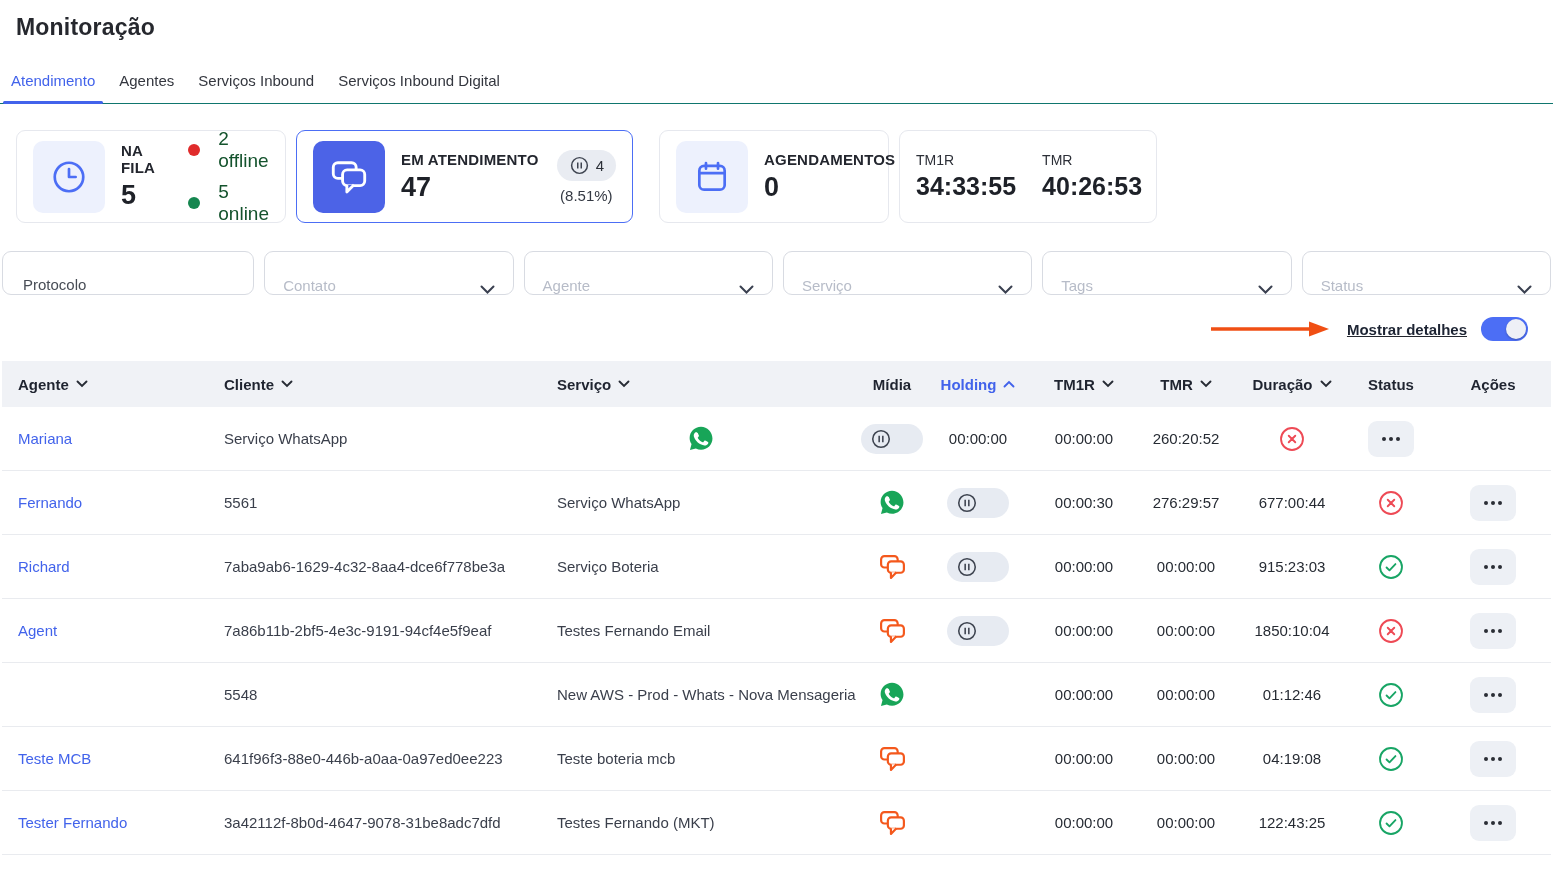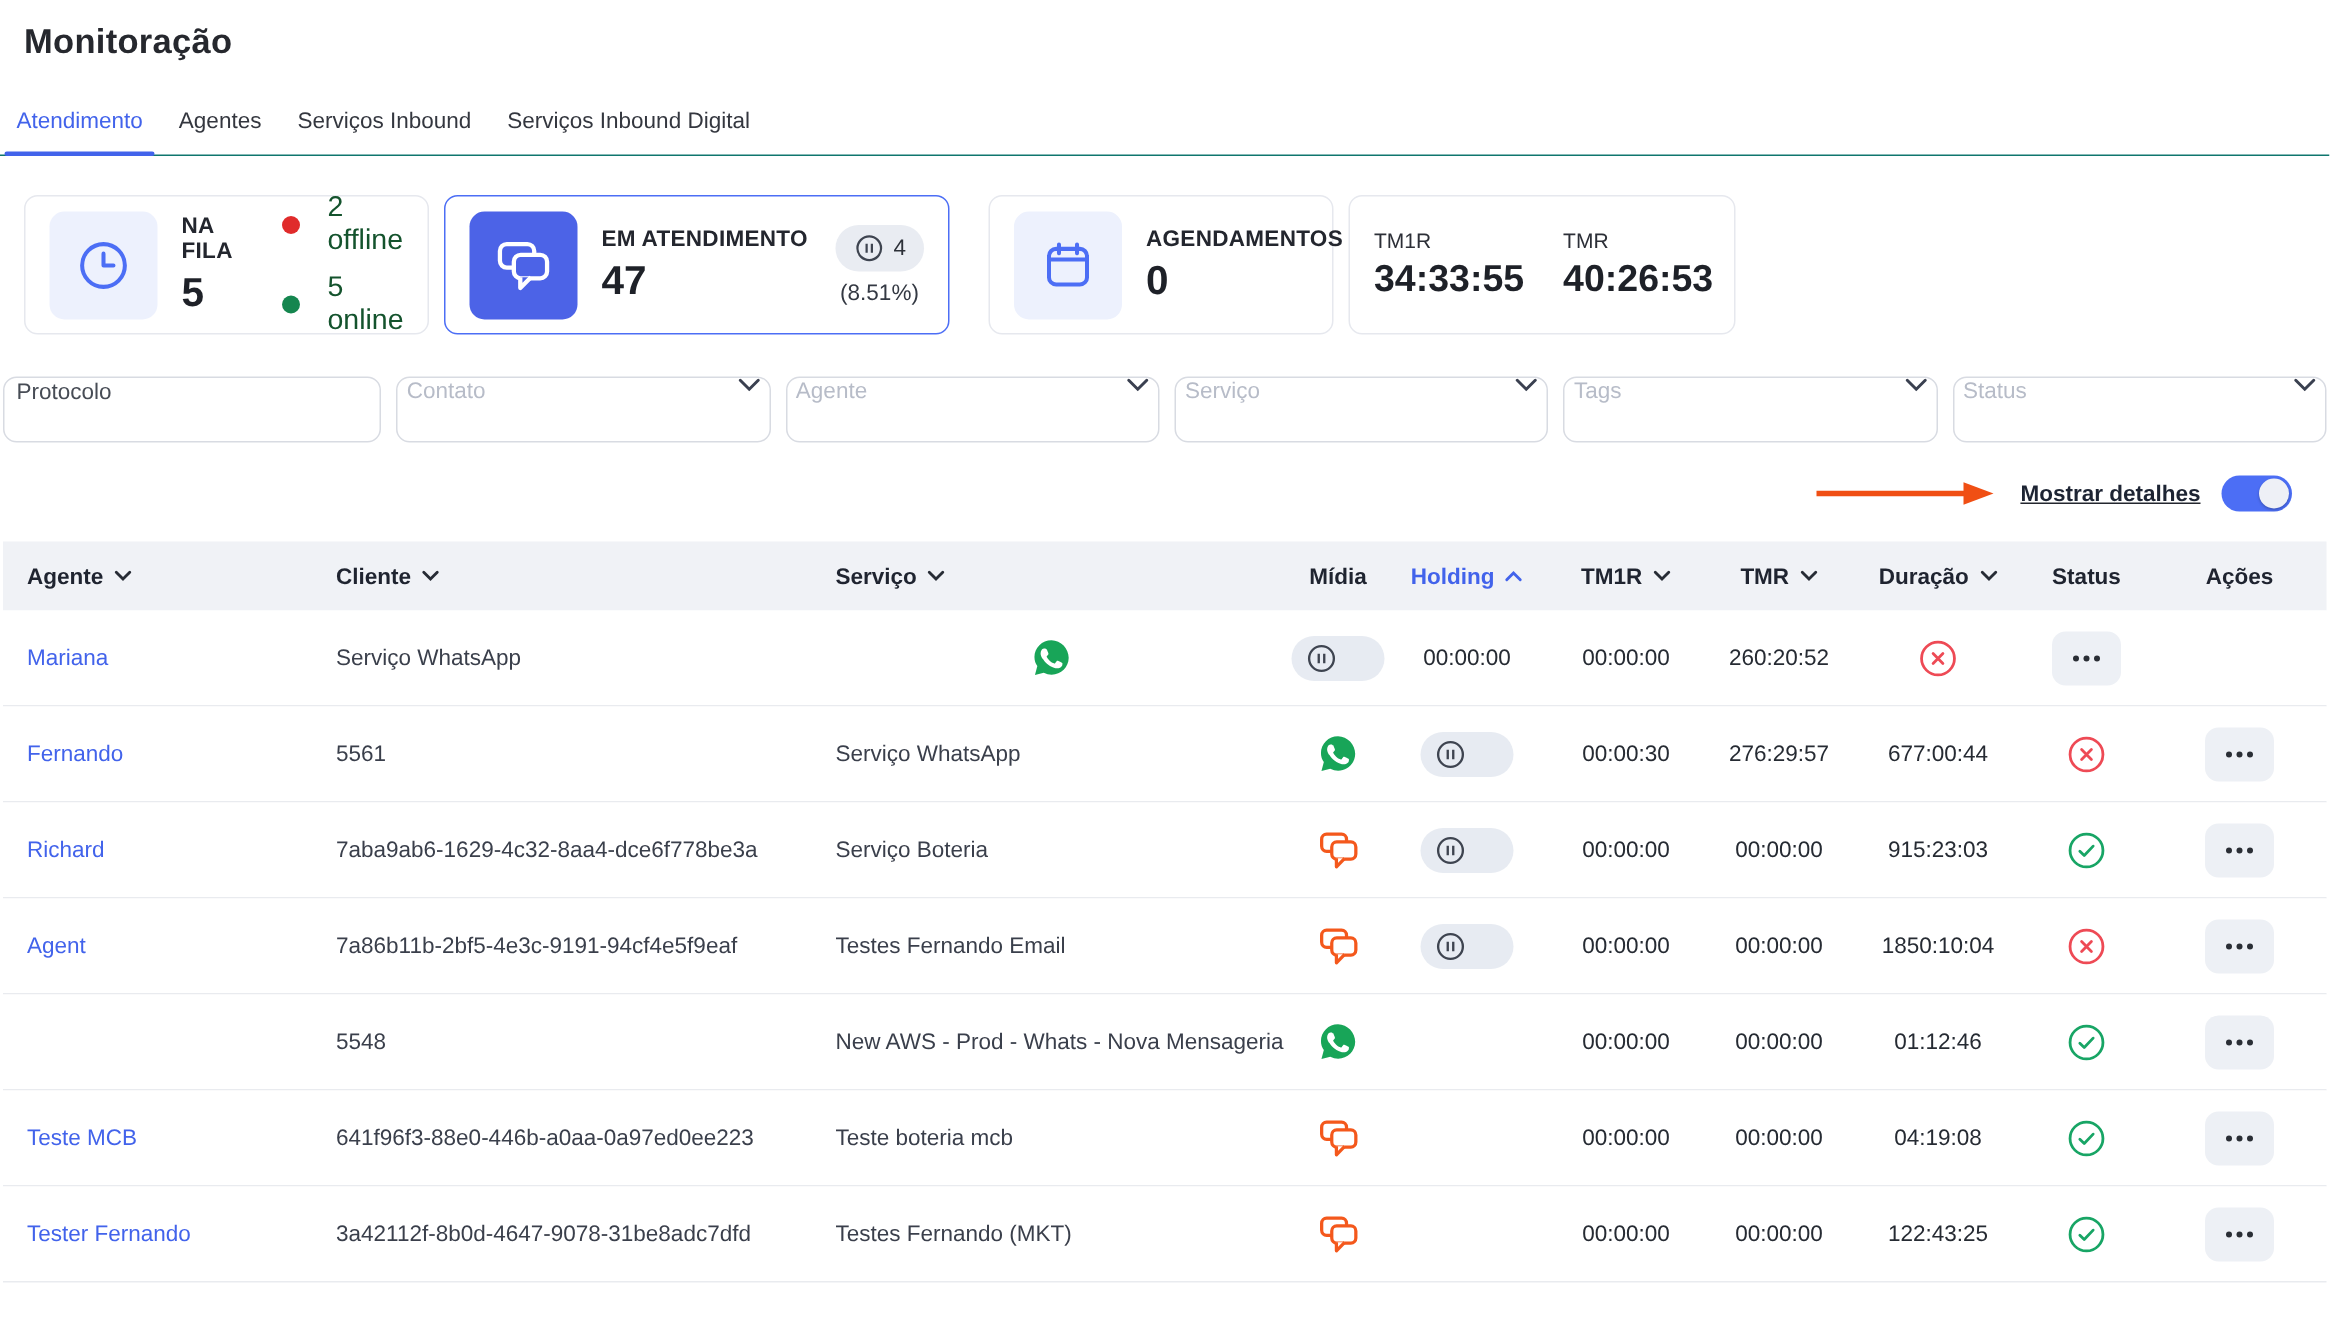--- a/index.html
+++ b/index.html
@@ -29,21 +29,21 @@
   .badge-col{margin-left:auto;display:flex;flex-direction:column;align-items:center;gap:6px;padding-left:14px;}
   .pill{background:#e9ecf2;border-radius:999px;display:inline-flex;align-items:center;gap:6px;padding:5px 12px;font-size:15px;color:#2c3038;}
   .pct{font-size:15px;color:#343943;}
   .times-card{display:flex;gap:26px;align-items:center;}
   .time-block .t-label{font-size:14px;color:#2c2f37;}
   .time-block .t-value{font-size:25px;font-weight:700;margin-top:4px;color:#1e2128;}
   .gap10{width:10px;flex:0 0 auto;} .gap26{width:26px;flex:0 0 auto;}
   .w270{width:270px;} .w337{width:337px;} .w230{width:230px;} .w258{width:258px;}
   
   .filters{display:flex;gap:10px;margin:28px 2px 0 2px;}
-  .filter{height:44px;border:1px solid #d8dbe2;border-radius:9px;box-sizing:border-box;display:flex;align-items:flex-start;padding:0 6px;background:#fff;}
+  .filter{height:44px;border:1px solid #d8dbe2;border-radius:9px;box-sizing:border-box;display:flex;align-items:flex-end;padding:0 18px;background:#fff;}
   .filter input{border:none;outline:none;font-size:15px;width:100%;font-family:inherit;color:#3c414b;background:transparent;}
   .filter input::placeholder{color:#474c55;opacity:1;}
   .filter .ph{color:#b7bcc8;font-size:15px;flex:1;}
   .f-protocolo{width:265px;} .f-sel{width:262px;}
   .chev{flex:0 0 auto;margin-left:8px;display:flex;}
   
   .toggle-row{display:flex;align-items:center;justify-content:flex-end;margin:22px 25px 0 0;gap:14px;text-decoration:underline;}
   .arrow-wrap{display:flex;align-items:center;margin-right:2px;}
   .toggle-label{font-weight:700;font-size:15px;color:#1d2433;}
   .switch{width:47px;height:24px;border-radius:13px;background:#4c6ef5;position:relative;cursor:pointer;flex:0 0 auto;}

